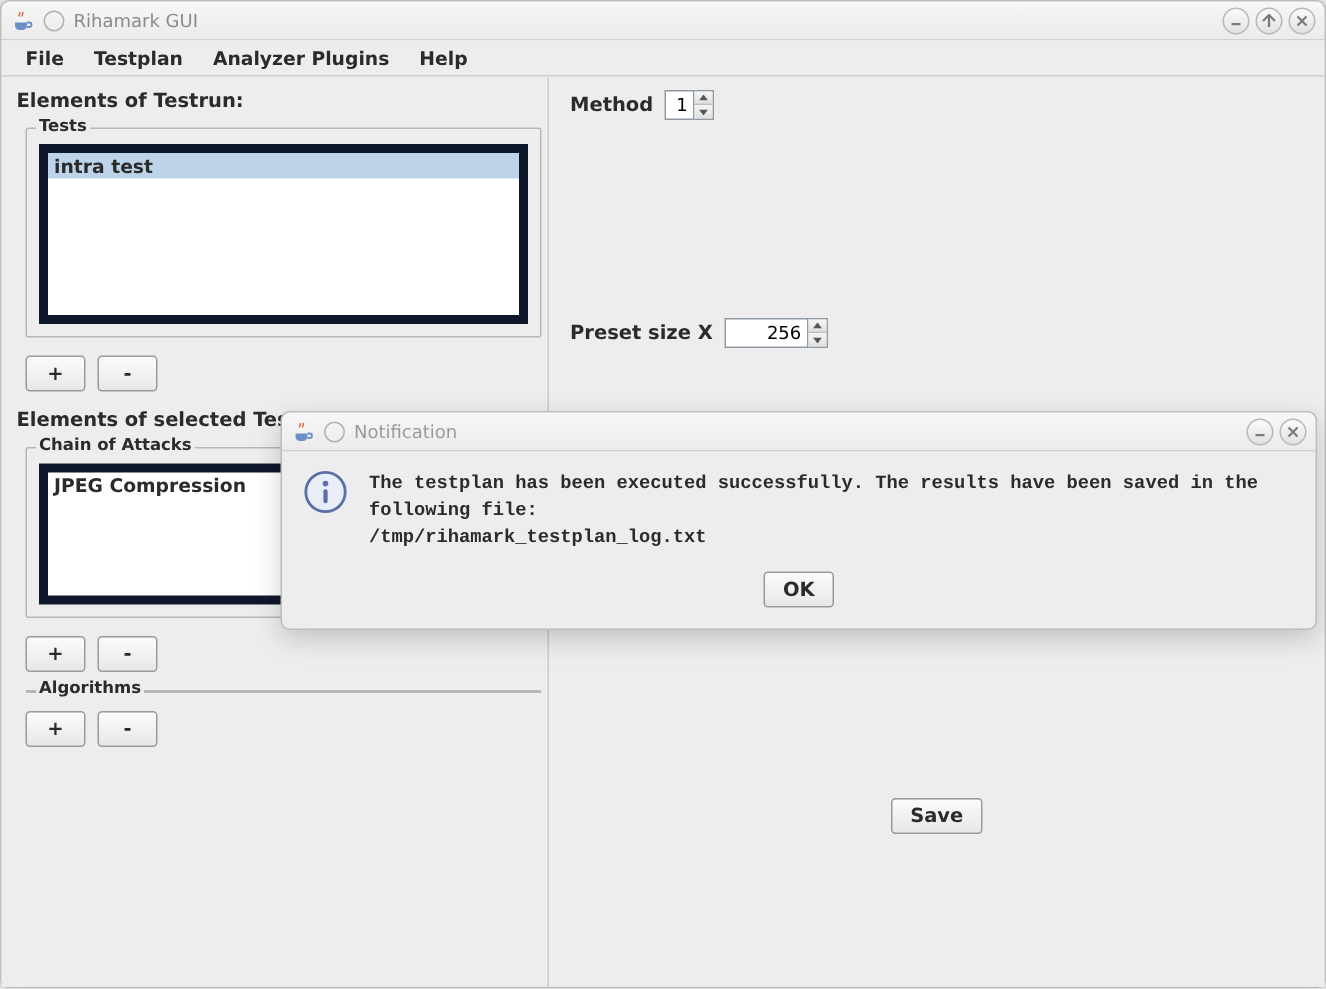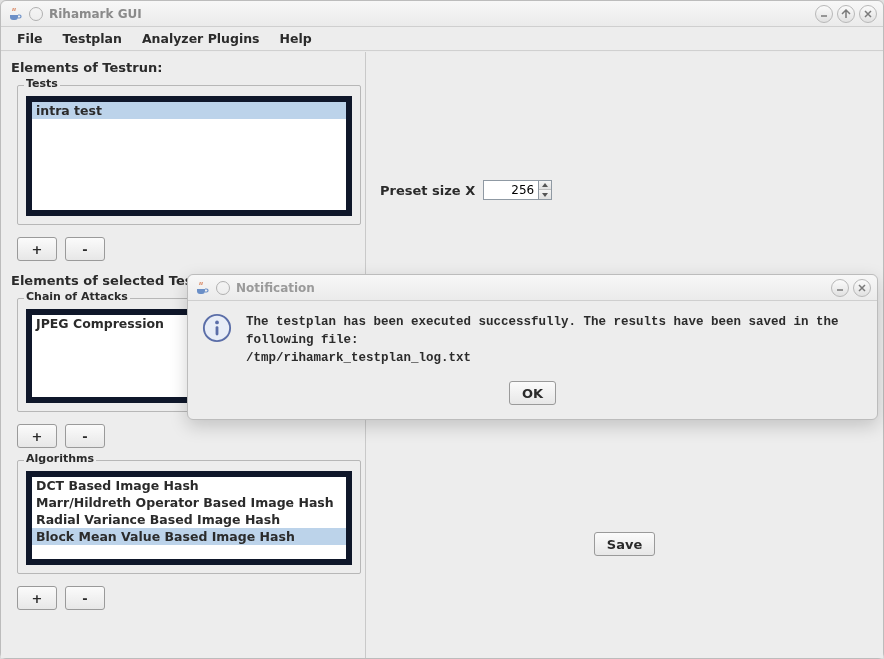--- a/index.html
+++ b/index.html
@@ -3,21 +3,21 @@
 <meta charset="utf-8">
 <style>
   * { box-sizing: border-box; }
   html, body { margin:0; padding:0; font-family: "DejaVu Sans", "Lucida Sans", Arial, sans-serif; font-size:12px; color:#2b2b2b; }
   body { background:#e5e5e5; width:884px; height:659px; overflow:hidden; position:relative; }
 
   
   .window { position:absolute; top:0; left:0; width:884px; height:659px; background:#ebebeb; border:1px solid #bcbcbc; border-radius:6px; box-shadow:0 4px 14px rgba(0,0,0,.12); }
   .titlebar { height:26px; display:flex; align-items:center; padding:0 6px; background:linear-gradient(#f7f7f7,#ebebeb); border-bottom:1px solid #cfcfcf; border-radius:6px 6px 0 0; }
   .titlebar .app-icon { width:16px; height:16px; margin-right:6px; }
-  .titlebar .title { color:#8a8a8a; font-weight:bold; font-size:12px; flex:1; }
+  .titlebar .title { color:#8a8a8a; font-weight:normal; font-size:12px; flex:1; }
   .titlebar .wbtns { display:flex; gap:4px; }
   .wbtn { width:18px; height:18px; border-radius:9px; background:linear-gradient(#fbfbfb,#e1e1e1); border:1px solid #b8b8b8; display:flex; align-items:center; justify-content:center; cursor:pointer; }
   .wbtn svg { width:10px; height:10px; stroke:#7a7a7a; fill:none; stroke-width:1.5; }
 
   .menubar { height:24px; display:flex; align-items:center; padding:0 8px; gap:4px; background:#ededed; border-bottom:1px solid #d0d0d0; font-weight:bold; font-size:12.5px; }
   .menuitem { padding:3px 8px; border-radius:3px; cursor:pointer; }
 
   .body-area { position:absolute; top:51px; left:0; right:0; bottom:0; background:#ededed; }
 
   .panel-left { position:absolute; top:0; left:0; width:364px; bottom:0; padding:8px 4px 8px 10px; }
@@ -119,34 +119,46 @@
           <div class="listitem">JPEG Compression</div>
         </div>
       </div>
       <div class="addremove">
         <div class="btn">+</div>
         <div class="btn">-</div>
       </div>
 
       <div class="groupbox">
         <div class="groupbox-label">Algorithms</div>
-        <div class="listbox" style="height:94px;">
-          <div class="listitem">DCT Based Image Hash</div>
-          <div class="listitem">Marr/Hildreth Operator Based Image Hash</div>
-          <div class="listitem">Radial Variance Based Image Hash</div>
-          <div class="listitem selected">Block Mean Value Based Image Hash</div>
-        </div>
       </div>
       <div class="addremove">
         <div class="btn">+</div>
         <div class="btn">-</div>
       </div>
     </div>
 
     <div class="panel-right">
+      <div class="frow">
+        <span class="flabel">Method</span>
+        <div class="spinner">
+          <input style="width: 20px;" value="1">
+          <div class="spinbtns">
+            <div>
+                <svg viewBox="0 0 6 4">
+                  <path d="M0 4 3 0 6 4z"></path>
+                </svg>
+              </div>
+            <div>
+                <svg viewBox="0 0 6 4">
+                  <path d="M0 0 3 4 6 0z"></path>
+                </svg>
+              </div>
+          </div>
+        </div>
+      </div>
 
       <div style="height:120px;"></div>
 
       <div class="frow">
         <span class="flabel">Preset size X</span>
         <div class="spinner">
           <input value="256" style="">
           <div class="spinbtns">
             <div>
                 <svg viewBox="0 0 6 4">

